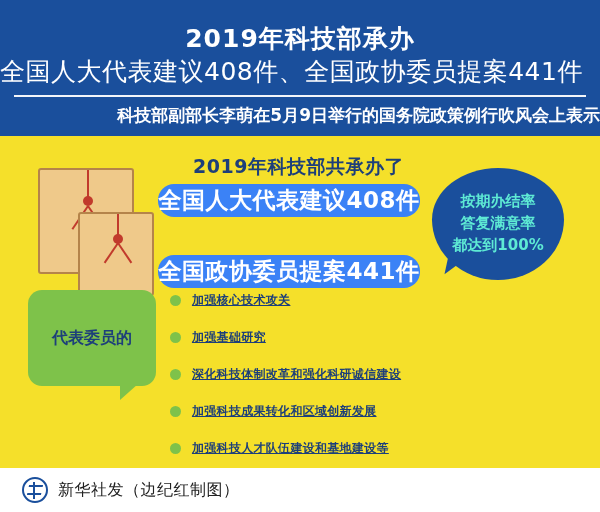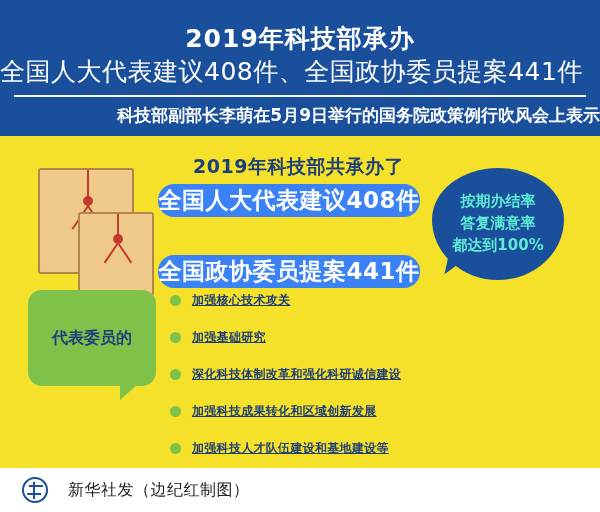--- a/index.html
+++ b/index.html
@@ -182,21 +182,21 @@
     border-bottom: 2px solid #1a4f9c;
     transform: skewX(-12deg);
   }
   #footer-logo::after {
     content: "";
     position: absolute; left: 9px; top: 3px;
     width: 2px; height: 17px;
     background: #1a4f9c;
   }
   #footer-text {
-    margin-left: 20px;
+    margin-left: 10px;
     font-size: 16px; color: #222222;
     letter-spacing: 0.5px;
   }
 </style>
 </head>
 <body>
 
 <div id="poster">
 
   <div id="header">

